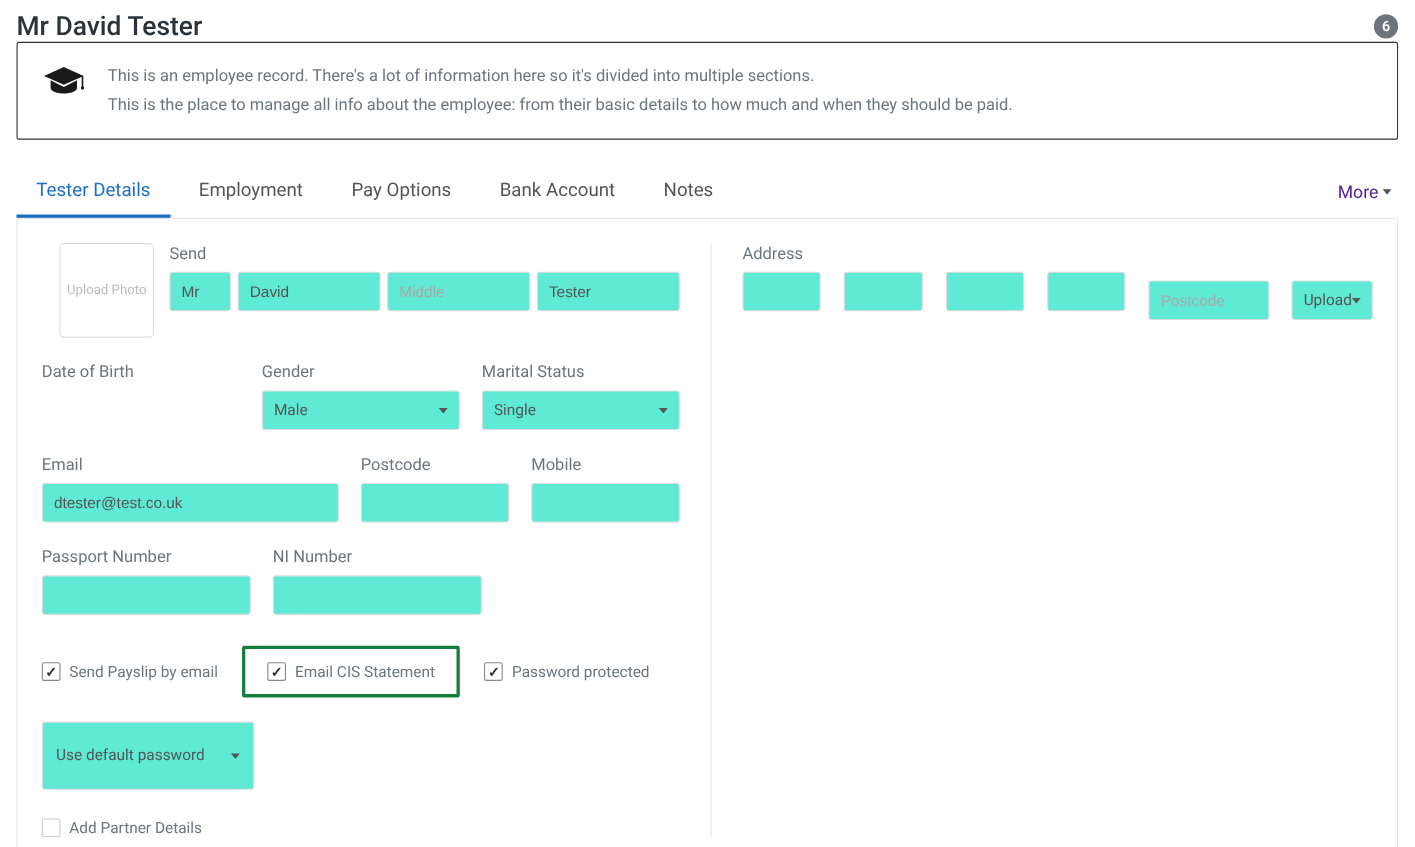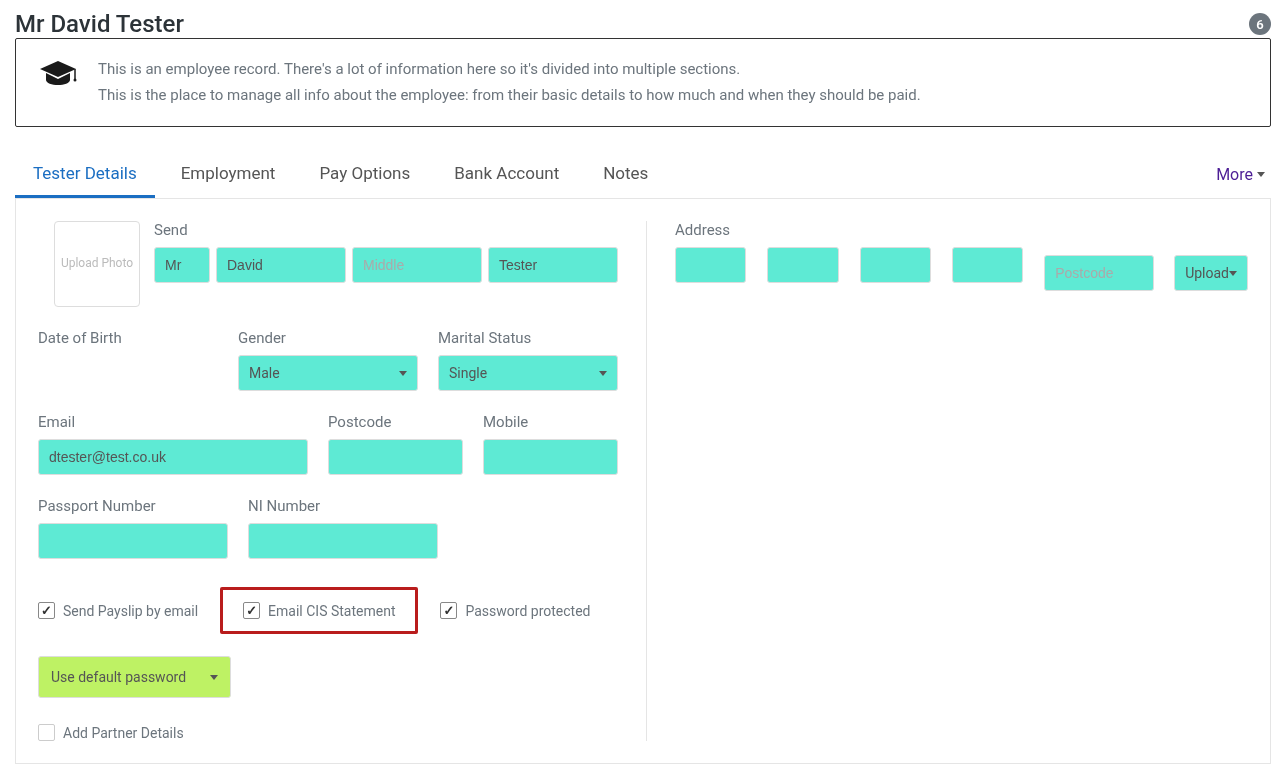--- a/index.html
+++ b/index.html
@@ -210,32 +210,32 @@
     align-items: center;
     justify-content: center;
   }
   .checkbox.checked::after {
     content: "✓";
     font-size: 13px;
     font-weight: bold;
     color: #333;
   }
   .highlight-box {
-    border: 3px solid #b91c1c;
+    border: 3px solid #15803d;
     padding: 12px 20px;
     border-radius: 2px;
     text-align: right;
   }
   .dropdown-btn {
     border: 1px solid #ddd;
     border-radius: 3px;
-    padding: 12px 12px;
+    padding: 22px 12px;
     font-size: 14px;
     color: #555;
-    background: #bef264;
+    background: #5eead4;
     display: inline-flex;
     align-items: center;
     gap: 24px;
     cursor: pointer;
     margin-top: 22px;
   }
   .address-inputs {
     display: flex;
     flex-direction: row;
     gap: 21px;

